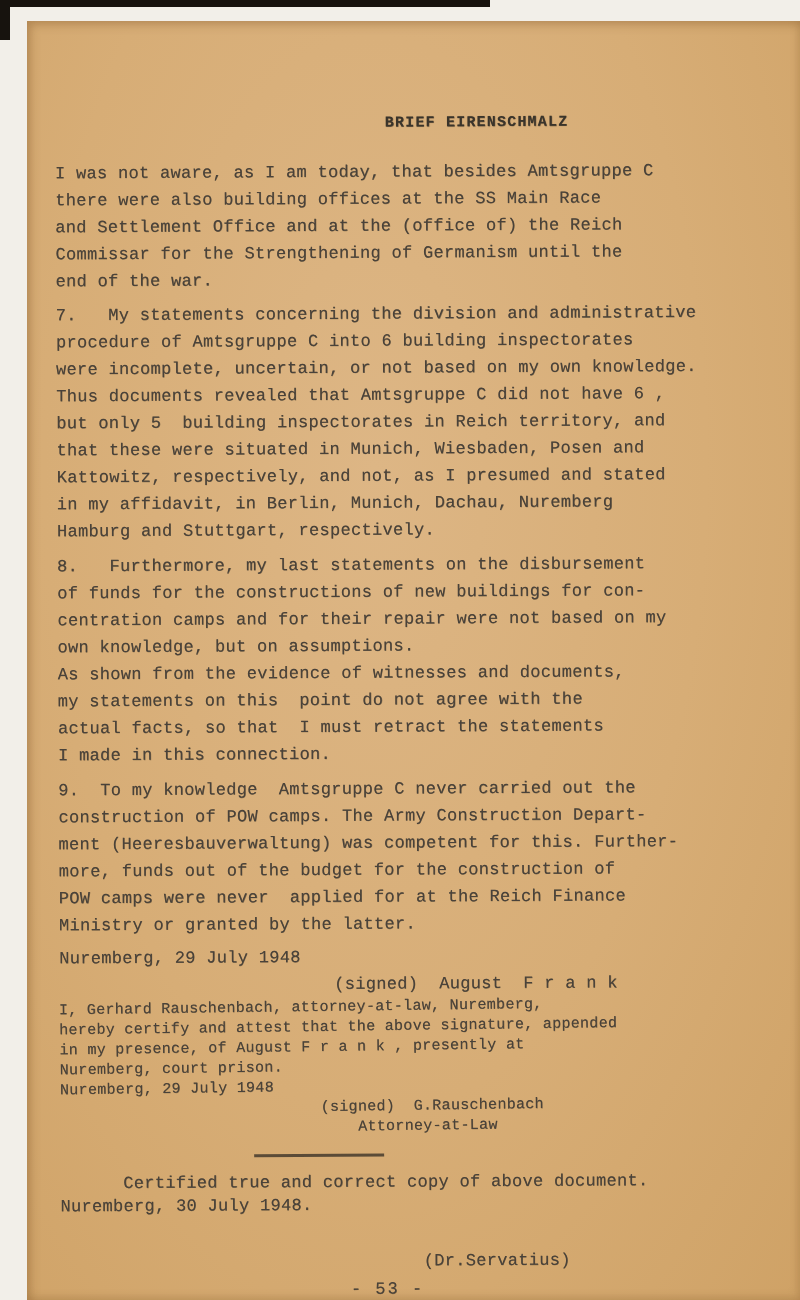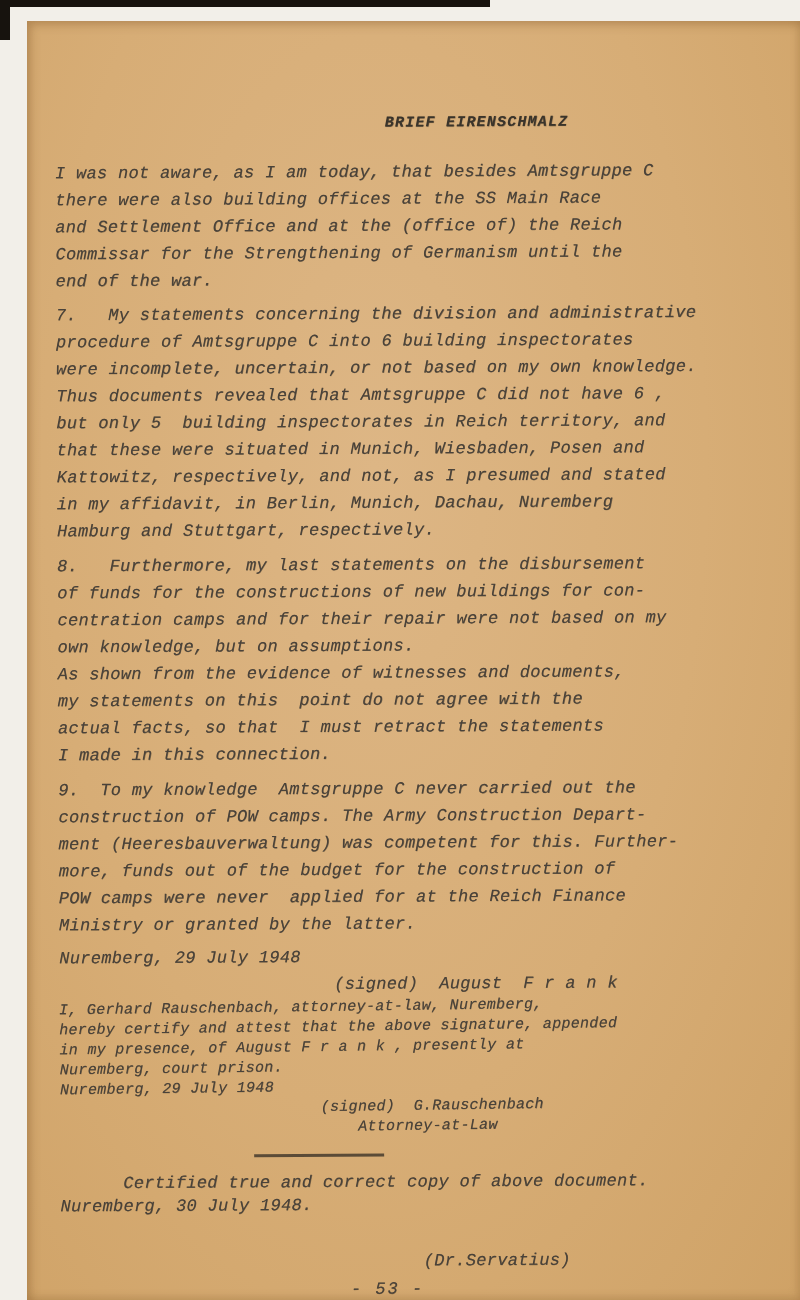--- a/index.html
+++ b/index.html
@@ -23,21 +23,20 @@
   .paper {
     position: absolute;
     left: 27px;
     top: 21px;
     right: 0;
     bottom: 0;
     background: radial-gradient(ellipse at 45% 35%, #ddb685 0%, #d7ad76 55%, #cfa266 100%);
     box-shadow: inset 4px 4px 10px rgba(110, 70, 25, 0.28),
                 inset -2px -3px 8px rgba(110, 70, 25, 0.18);
     z-index: 1;
-    font-style: italic;
   }
 
   .content {
     position: absolute;
     left: 28px;   
     top: 0;
     width: 706px;
     color: #49423a;
     font-size: 17px;
     line-height: 27px;

